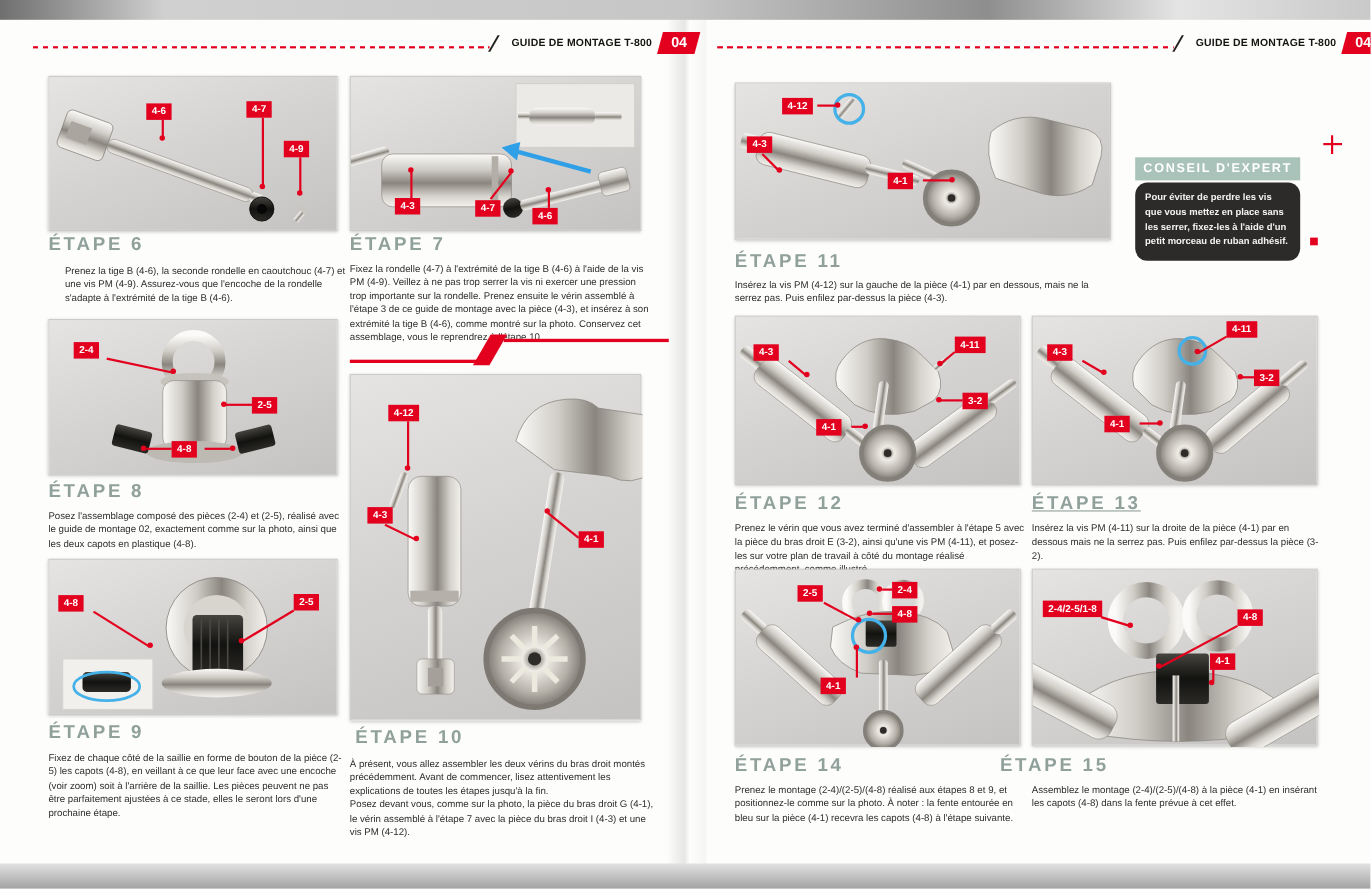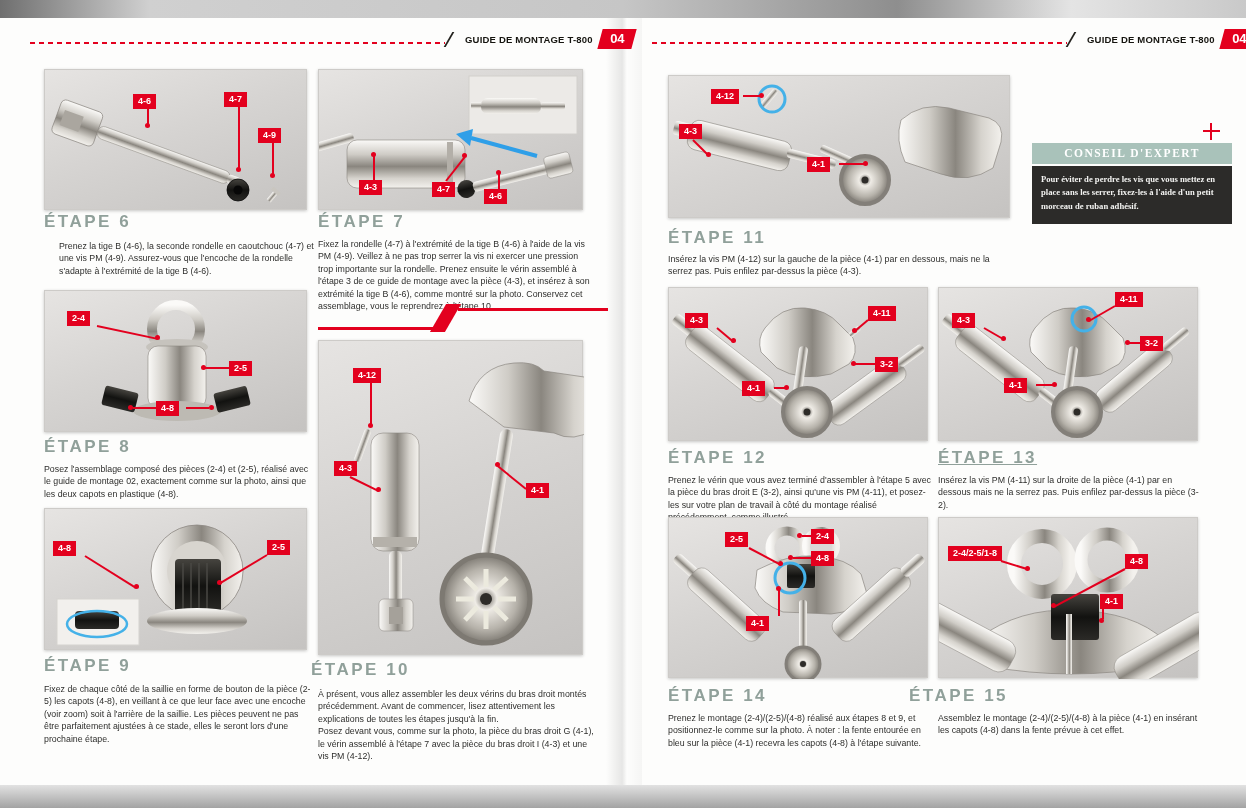--- a/index.html
+++ b/index.html
@@ -28,25 +28,25 @@
   .photo svg{position:absolute;left:0;top:0;}
   .chip{position:absolute;z-index:5;background:#e3001e;color:#fff;font-size:9px;
     font-weight:bold;line-height:1;padding:3px 5px;white-space:nowrap;}
   .lead{position:absolute;z-index:4;background:#e3001e;height:2px;transform-origin:0 50%;}
   .lead-v{position:absolute;z-index:4;background:#e3001e;width:2px;}
   .cdot{position:absolute;z-index:4;width:5px;height:5px;border-radius:50%;background:#e3001e;}
   .step-title{position:absolute;font-size:17px;font-weight:bold;letter-spacing:2.5px;color:#90a09a;white-space:nowrap;}
   .step-text{position:absolute;font-size:8.8px;line-height:1.42;color:#2e2e2c;white-space:pre-line;}
   .divider-seg{position:absolute;background:#e3001e;height:3px;}
   .divider-band{position:absolute;background:#e3001e;width:15px;height:28px;transform:skewX(-30deg);}
-  .expert{position:absolute;left:1032px;top:143px;width:200px;z-index:6;font-family:Liberation Serif, serif;}
+  .expert{position:absolute;left:1032px;top:143px;width:150px;z-index:6;}
   .expert-h{background:#a9c2ba;color:#fff;font-weight:bold;font-size:11.5px;
     letter-spacing:1.5px;text-align:center;padding:4px 0 5px;}
   .expert-b{background:#2c2b29;color:#f3f3f1;font-size:8.6px;font-weight:bold;
-    line-height:1.55;padding:7px 9px 11px;margin-top:2px;}
+    line-height:1.55;padding:7px 9px 11px;margin-top:2px;border-radius:11px;}
   .expert-sq{position:absolute;left:1191px;top:216px;width:7px;height:7px;background:#e3001e;}
   .reg-h{position:absolute;left:1203px;top:130px;width:17px;height:2px;background:#e3001e;}
   .reg-v{position:absolute;left:1210px;top:123px;width:2px;height:17px;background:#e3001e;}
 </style>
 </head>
 <body>
 
 <svg width="0" height="0" style="position:absolute">
   <defs>
     <linearGradient id="mv" x1="0" y1="0" x2="0" y2="1">
@@ -251,21 +251,21 @@
   <div class="lead-v" style="left:51px;top:42px;height:42px;"></div>
   <div class="cdot" style="left:49px;top:82px;"></div>
   <div class="chip" style="left:15px;top:120px;">4-3</div>
   <div class="lead" style="left:31px;top:135px;width:32px;transform:rotate(26deg);"></div>
   <div class="cdot" style="left:57px;top:146px;"></div>
   <div class="chip" style="left:207px;top:142px;">4-1</div>
   <div class="lead" style="left:207px;top:147px;width:36px;transform:rotate(219deg);"></div>
   <div class="cdot" style="left:176px;top:121px;"></div>
 </div>
 
-<div class="step-title" style="left:311px;top:660px;">ÉTAPE 10</div>
+<div class="step-title" style="left:323px;top:660px;">ÉTAPE 10</div>
 <div class="step-text" style="left:318px;top:688px;width:278px;">À présent, vous allez assembler les deux vérins du bras droit montés précédemment. Avant de commencer, lisez attentivement les explications de toutes les étapes jusqu'à la fin.
 Posez devant vous, comme sur la photo, la pièce du bras droit G (4-1), le vérin assemblé à l'étape 7 avec la pièce du bras droit I (4-3) et une vis PM (4-12).</div>
 
 <div class="photo" style="left:668px;top:75px;width:342px;height:143px;">
   <svg viewBox="0 0 342 143" width="342" height="143">
     <g transform="rotate(14 60 70)">
       <rect x="2" y="58" width="18" height="14" rx="3" fill="url(#mv)"></rect>
       <rect x="18" y="52" width="104" height="30" rx="9" fill="url(#mv)" stroke="#8b8781" stroke-width="0.6"></rect>
       <rect x="118" y="58" width="50" height="9" rx="4" fill="url(#mv)"></rect>
     </g>

